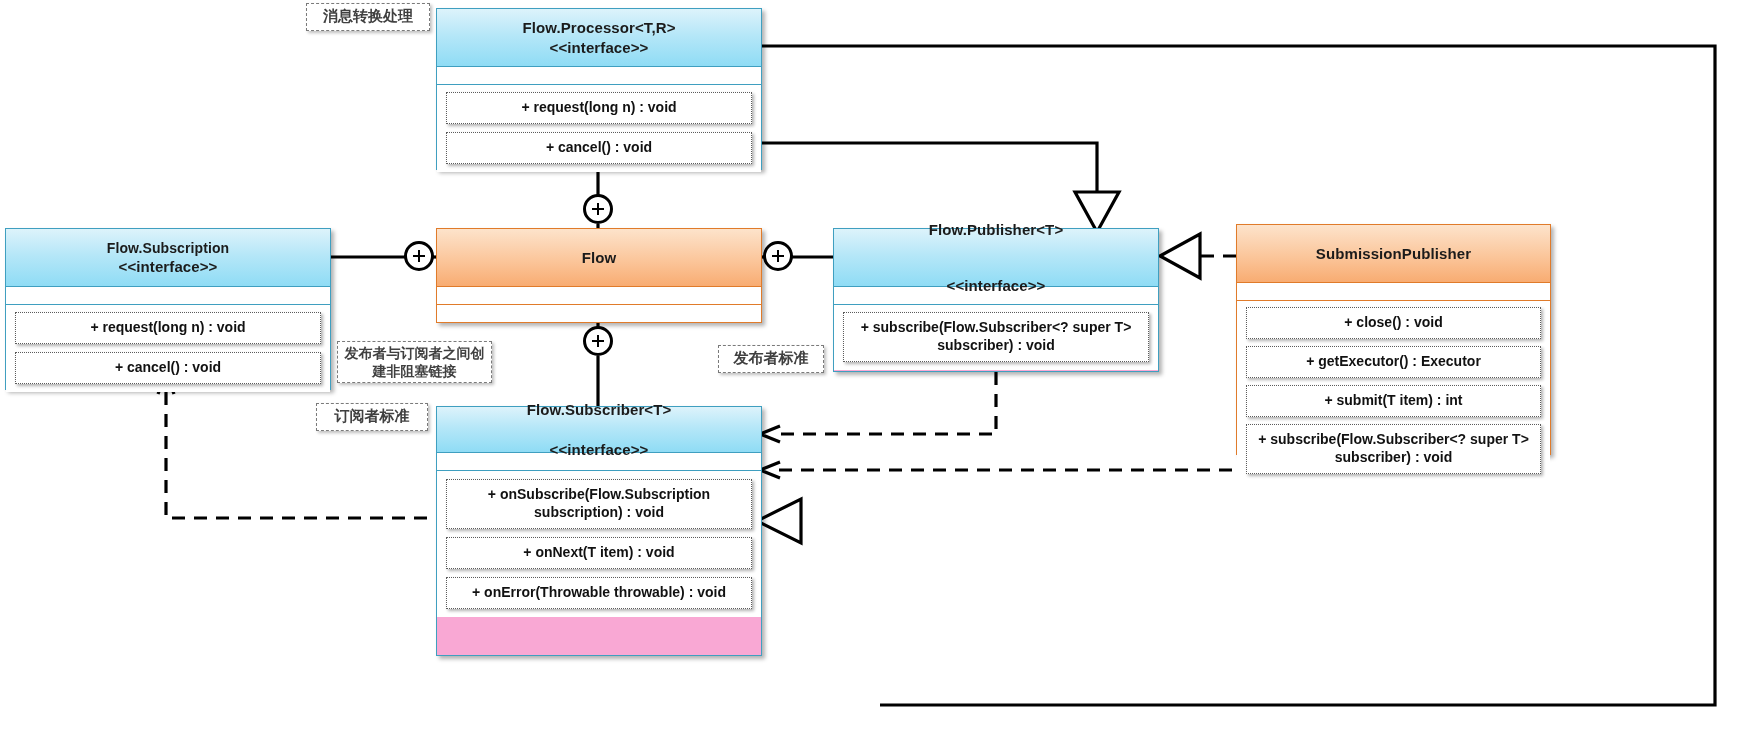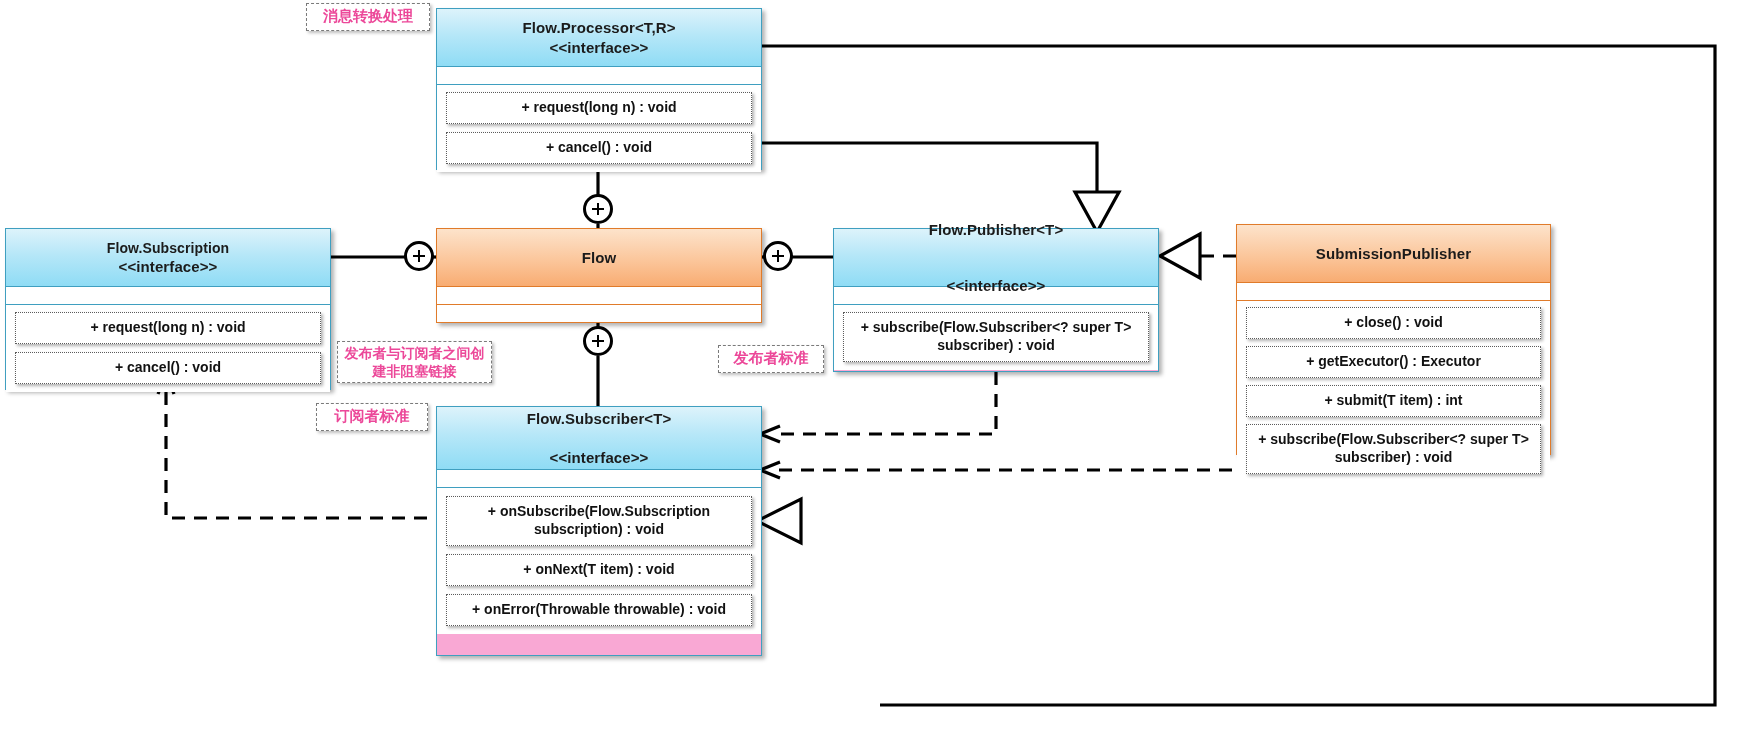--- a/index.html
+++ b/index.html
@@ -80,21 +80,21 @@
   }
   .op:last-child{ margin-bottom:0; }
 
   
   .note{
     position:absolute;
     box-sizing:border-box;
     border:1px dashed #7a7a7a;
     background:#ffffff;
     text-align:center;
-    color:#ec4899;
+    color:#404040;
     font-family:"DejaVu Serif","Liberation Serif",serif;
     font-weight:bold;
     box-shadow:2px 2px 3px rgba(0,0,0,.25);
     display:flex;
     align-items:center;
     justify-content:center;
     line-height:1.30;
     z-index:8;
   }
 
@@ -222,21 +222,21 @@
     <div class="attrs" style="height:18px;"></div>
     <div class="ops" style="padding-top:6px;">
       <div class="op" style="font-size:14px;margin-bottom:7px;">+ close() : void</div>
       <div class="op" style="font-size:14px;margin-bottom:7px;">+ getExecutor() : Executor</div>
       <div class="op" style="font-size:14px;margin-bottom:7px;">+ submit(T item) : int</div>
       <div class="op" style="font-size:14px;">+ subscribe(Flow.Subscriber&lt;? super T&gt; subscriber) : void</div>
     </div>
   </div>
 
   <div class="uml" style="left:436px; top:406px; width:326px; height:250px;">
-    <div class="title" style="height:63px;gap:20px;">
+    <div class="title" style="height:46px;gap:20px;">
       <span class="ln" style="font-size:15px;">Flow.Subscriber&lt;T&gt;</span>
       <span class="ln" style="font-size:15px;">&lt;&lt;interface&gt;&gt;</span>
     </div>
     <div class="attrs" style="height:18px;"></div>
     <div class="ops" style="padding-top:8px;">
       <div class="op" style="font-size:14px;">+ onSubscribe(Flow.Subscription subscription) : void</div>
       <div class="op" style="font-size:14px;">+ onNext(T item) : void</div>
       <div class="op" style="font-size:14px;">+ onError(Throwable throwable) : void</div>
     </div>
   </div>

